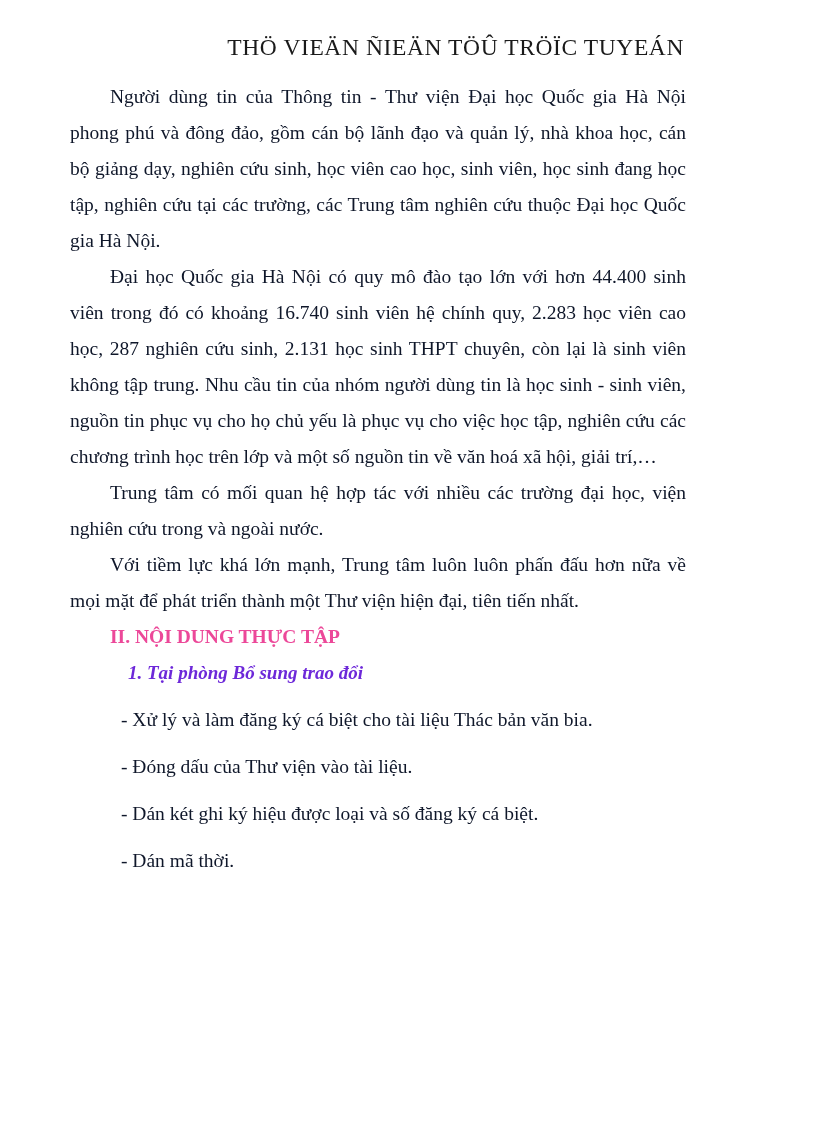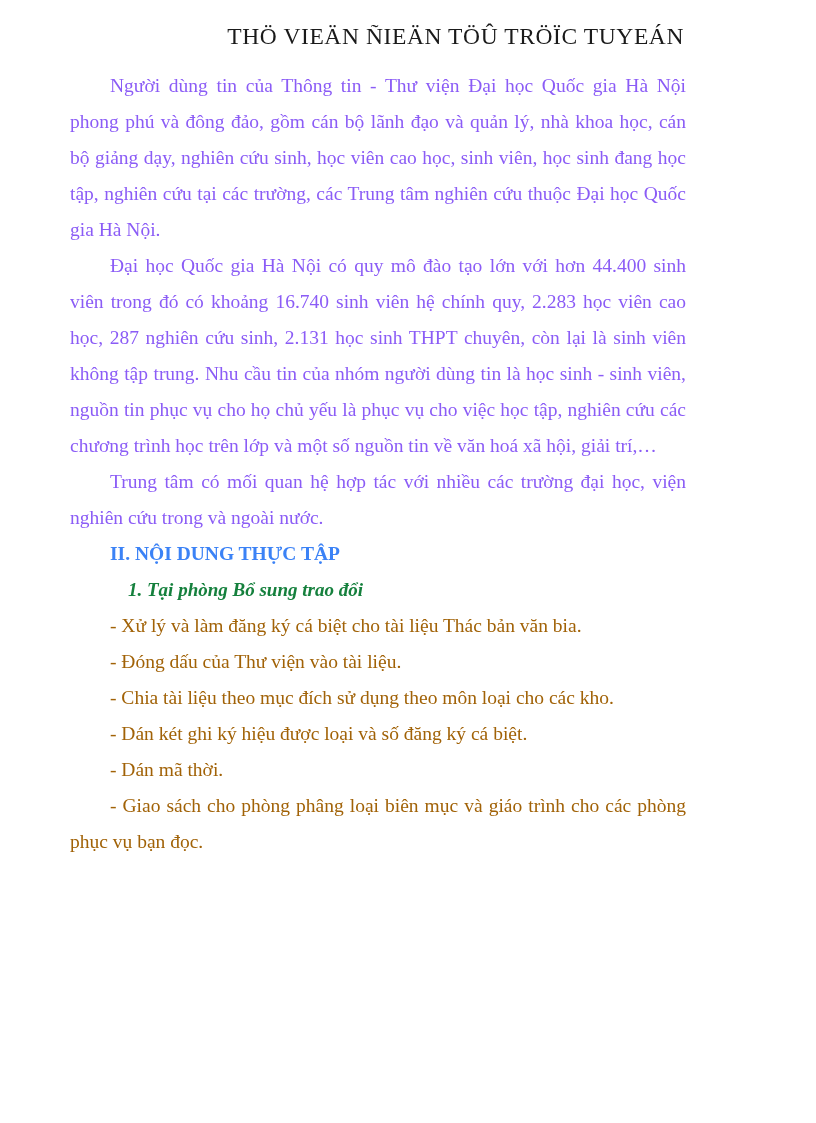--- a/index.html
+++ b/index.html
@@ -12,21 +12,21 @@
     height: 1123px;
     font-family: "Liberation Serif", "DejaVu Serif", serif;
     color: #101010;
     position: relative;
     overflow: hidden;
   }
   .page {
     width: 748px;
     height: 1123px;
     box-sizing: border-box;
-    padding: 17px 62px 40px 70px;
+    padding: 28px 62px 40px 70px;
     position: relative;
   }
   .header {
     text-align: right;
     font-size: 23.5px;
     letter-spacing: 0.6px;
     color: #1a1a1a;
     font-family: "Liberation Serif", "DejaVu Serif", serif;
     margin: 6px 0 0 0;
     padding-right: 2px;
@@ -35,62 +35,61 @@
   .body-text {
     margin-top: 18px;
   }
   p.para {
     margin: 0;
     font-size: 19.5px;
     line-height: 36px;
     text-align: justify;
     text-justify: inter-word;
     text-indent: 40px;
-    color: #8b5cf6;
+    color: #0f172a;
   }
   p.heading {
     margin: 0;
     font-size: 19.5px;
     line-height: 36px;
     font-weight: bold;
     text-indent: 40px;
-    color: #3b82f6;
+    color: #ec4899;
   }
   p.subheading {
     margin: 0;
     font-size: 19px;
     line-height: 36px;
     font-weight: bold;
     font-style: italic;
     text-indent: 58px;
-    color: #15803d;
+    color: #6d28d9;
   }
   p.bullet {
-    margin: 0;
+    margin: 11px;
     font-size: 19.5px;
     line-height: 36px;
     text-indent: 40px;
     text-align: justify;
-    color: #a16207;
+    color: #0f172a;
   }
 </style>
 </head>
 <body>
 
 <div class="page">
 
   <div class="header">THÖ VIEÄN ÑIEÄN TÖÛ TRÖÏC TUYEÁN</div>
 
   <div class="body-text">
     <p class="para">Người dùng tin của Thông tin - Thư viện Đại học Quốc gia Hà Nội phong phú và đông đảo, gồm cán bộ lãnh đạo và quản lý, nhà khoa học, cán bộ giảng dạy, nghiên cứu sinh, học viên cao học, sinh viên, học sinh đang học tập, nghiên cứu tại các trường, các Trung tâm nghiên cứu thuộc Đại học Quốc gia Hà Nội.</p>
     <p class="para">Đại học Quốc gia Hà Nội có quy mô đào tạo lớn với hơn 44.400 sinh viên trong đó có khoảng 16.740 sinh viên hệ chính quy, 2.283 học viên cao học, 287 nghiên cứu sinh, 2.131 học sinh THPT chuyên, còn lại là sinh viên không tập trung. Nhu cầu tin của nhóm người dùng tin là học sinh - sinh viên, nguồn tin phục vụ cho họ chủ yếu là phục vụ cho việc học tập, nghiên cứu các chương trình học trên lớp và một số nguồn tin về văn hoá xã hội, giải trí,…</p>
     <p class="para">Trung tâm có mối quan hệ hợp tác với nhiều các trường đại học, viện nghiên cứu trong và ngoài nước.</p>
+    <p class="para">Với tiềm lực khá lớn mạnh, Trung tâm luôn luôn phấn đấu hơn nữa về mọi mặt để phát triển thành một Thư viện hiện đại, tiên tiến nhất.</p>
     <p class="heading">II. NỘI DUNG THỰC TẬP</p>
     <p class="subheading">1. Tại phòng Bổ sung trao đổi</p>
     <p class="bullet">- Xử lý và làm đăng ký cá biệt cho tài liệu Thác bản văn bia.</p>
     <p class="bullet">- Đóng dấu của Thư viện vào tài liệu.</p>
-    <p class="bullet">- Chia tài liệu theo mục đích sử dụng theo môn loại cho các kho.</p>
     <p class="bullet">- Dán két ghi ký hiệu được loại và số đăng ký cá biệt.</p>
     <p class="bullet">- Dán mã thời.</p>
-    <p class="bullet">- Giao sách cho phòng phâng loại biên mục và giáo trình cho các phòng phục vụ bạn đọc.</p>
   </div>
 
 </div>
 
 </body></html>

